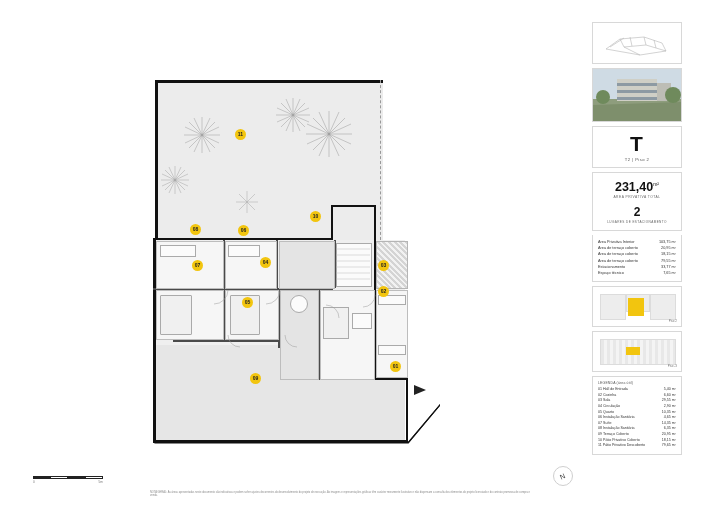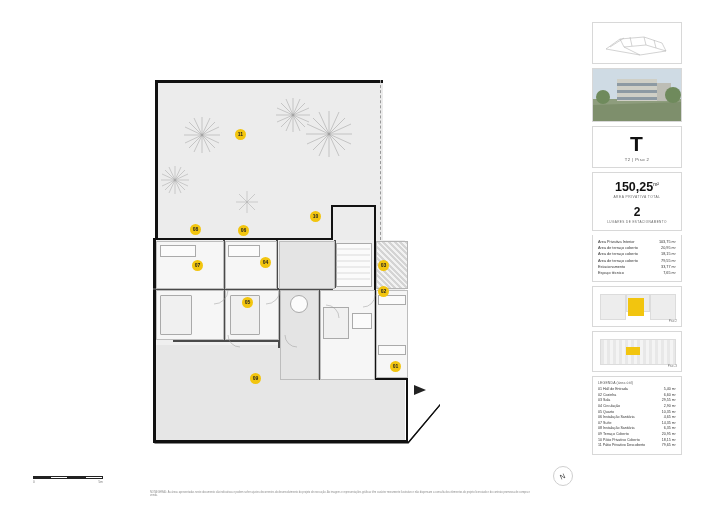--- a/index.html
+++ b/index.html
@@ -302,21 +302,21 @@
         <circle cx="80" cy="26" r="8" fill="#6f8a5c"></circle>
       </svg>
     </div>
 
     <div class="typo">
       <div class="big">T</div>
       <div class="sub">T2 | Piso 2</div>
     </div>
 
     <div class="area-box">
-      <div class="val"><span>150,25</span><sup>m²</sup></div>
+      <div class="val"><span>231,40</span><sup>m²</sup></div>
       <div class="cap">ÁREA PRIVATIVA TOTAL</div>
       <div class="num2">2</div>
       <div class="cap2">LUGARES DE ESTACIONAMENTO</div>
     </div>
 
     <div class="table">
       <div class="row">
           <span class="lbl">Área Privativa Interior</span>
           <span class="val">103,75 m²</span>
         </div>

